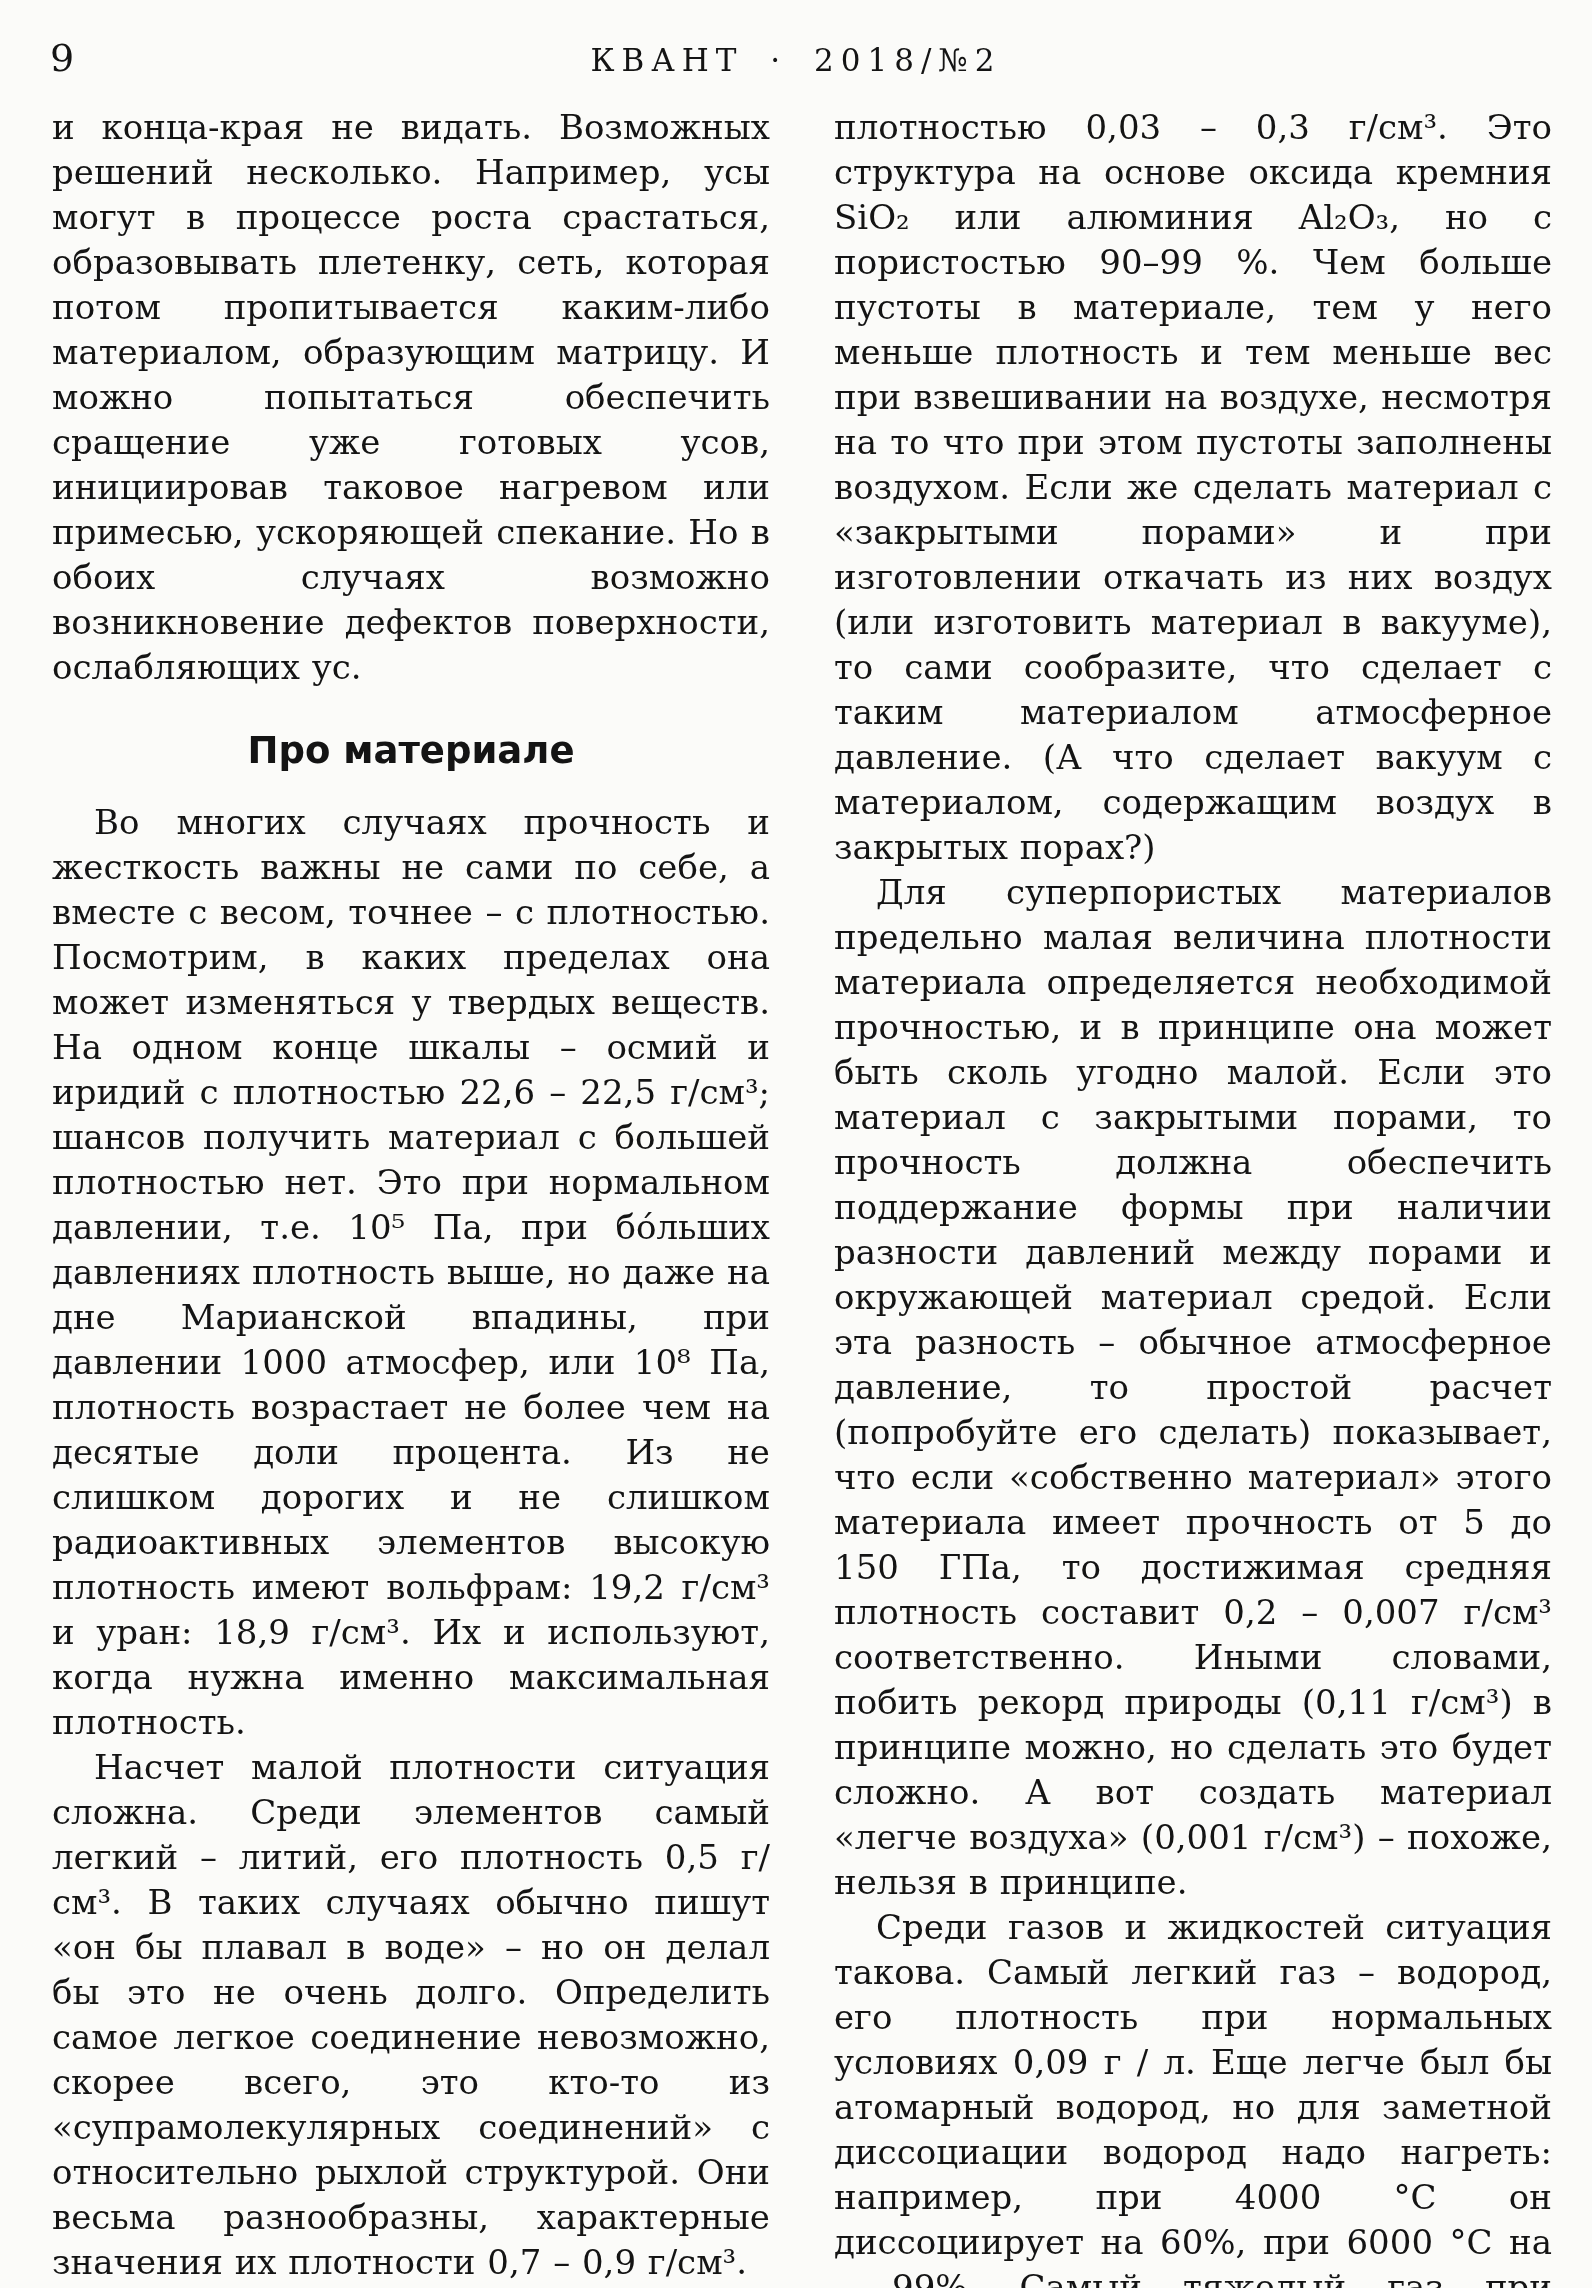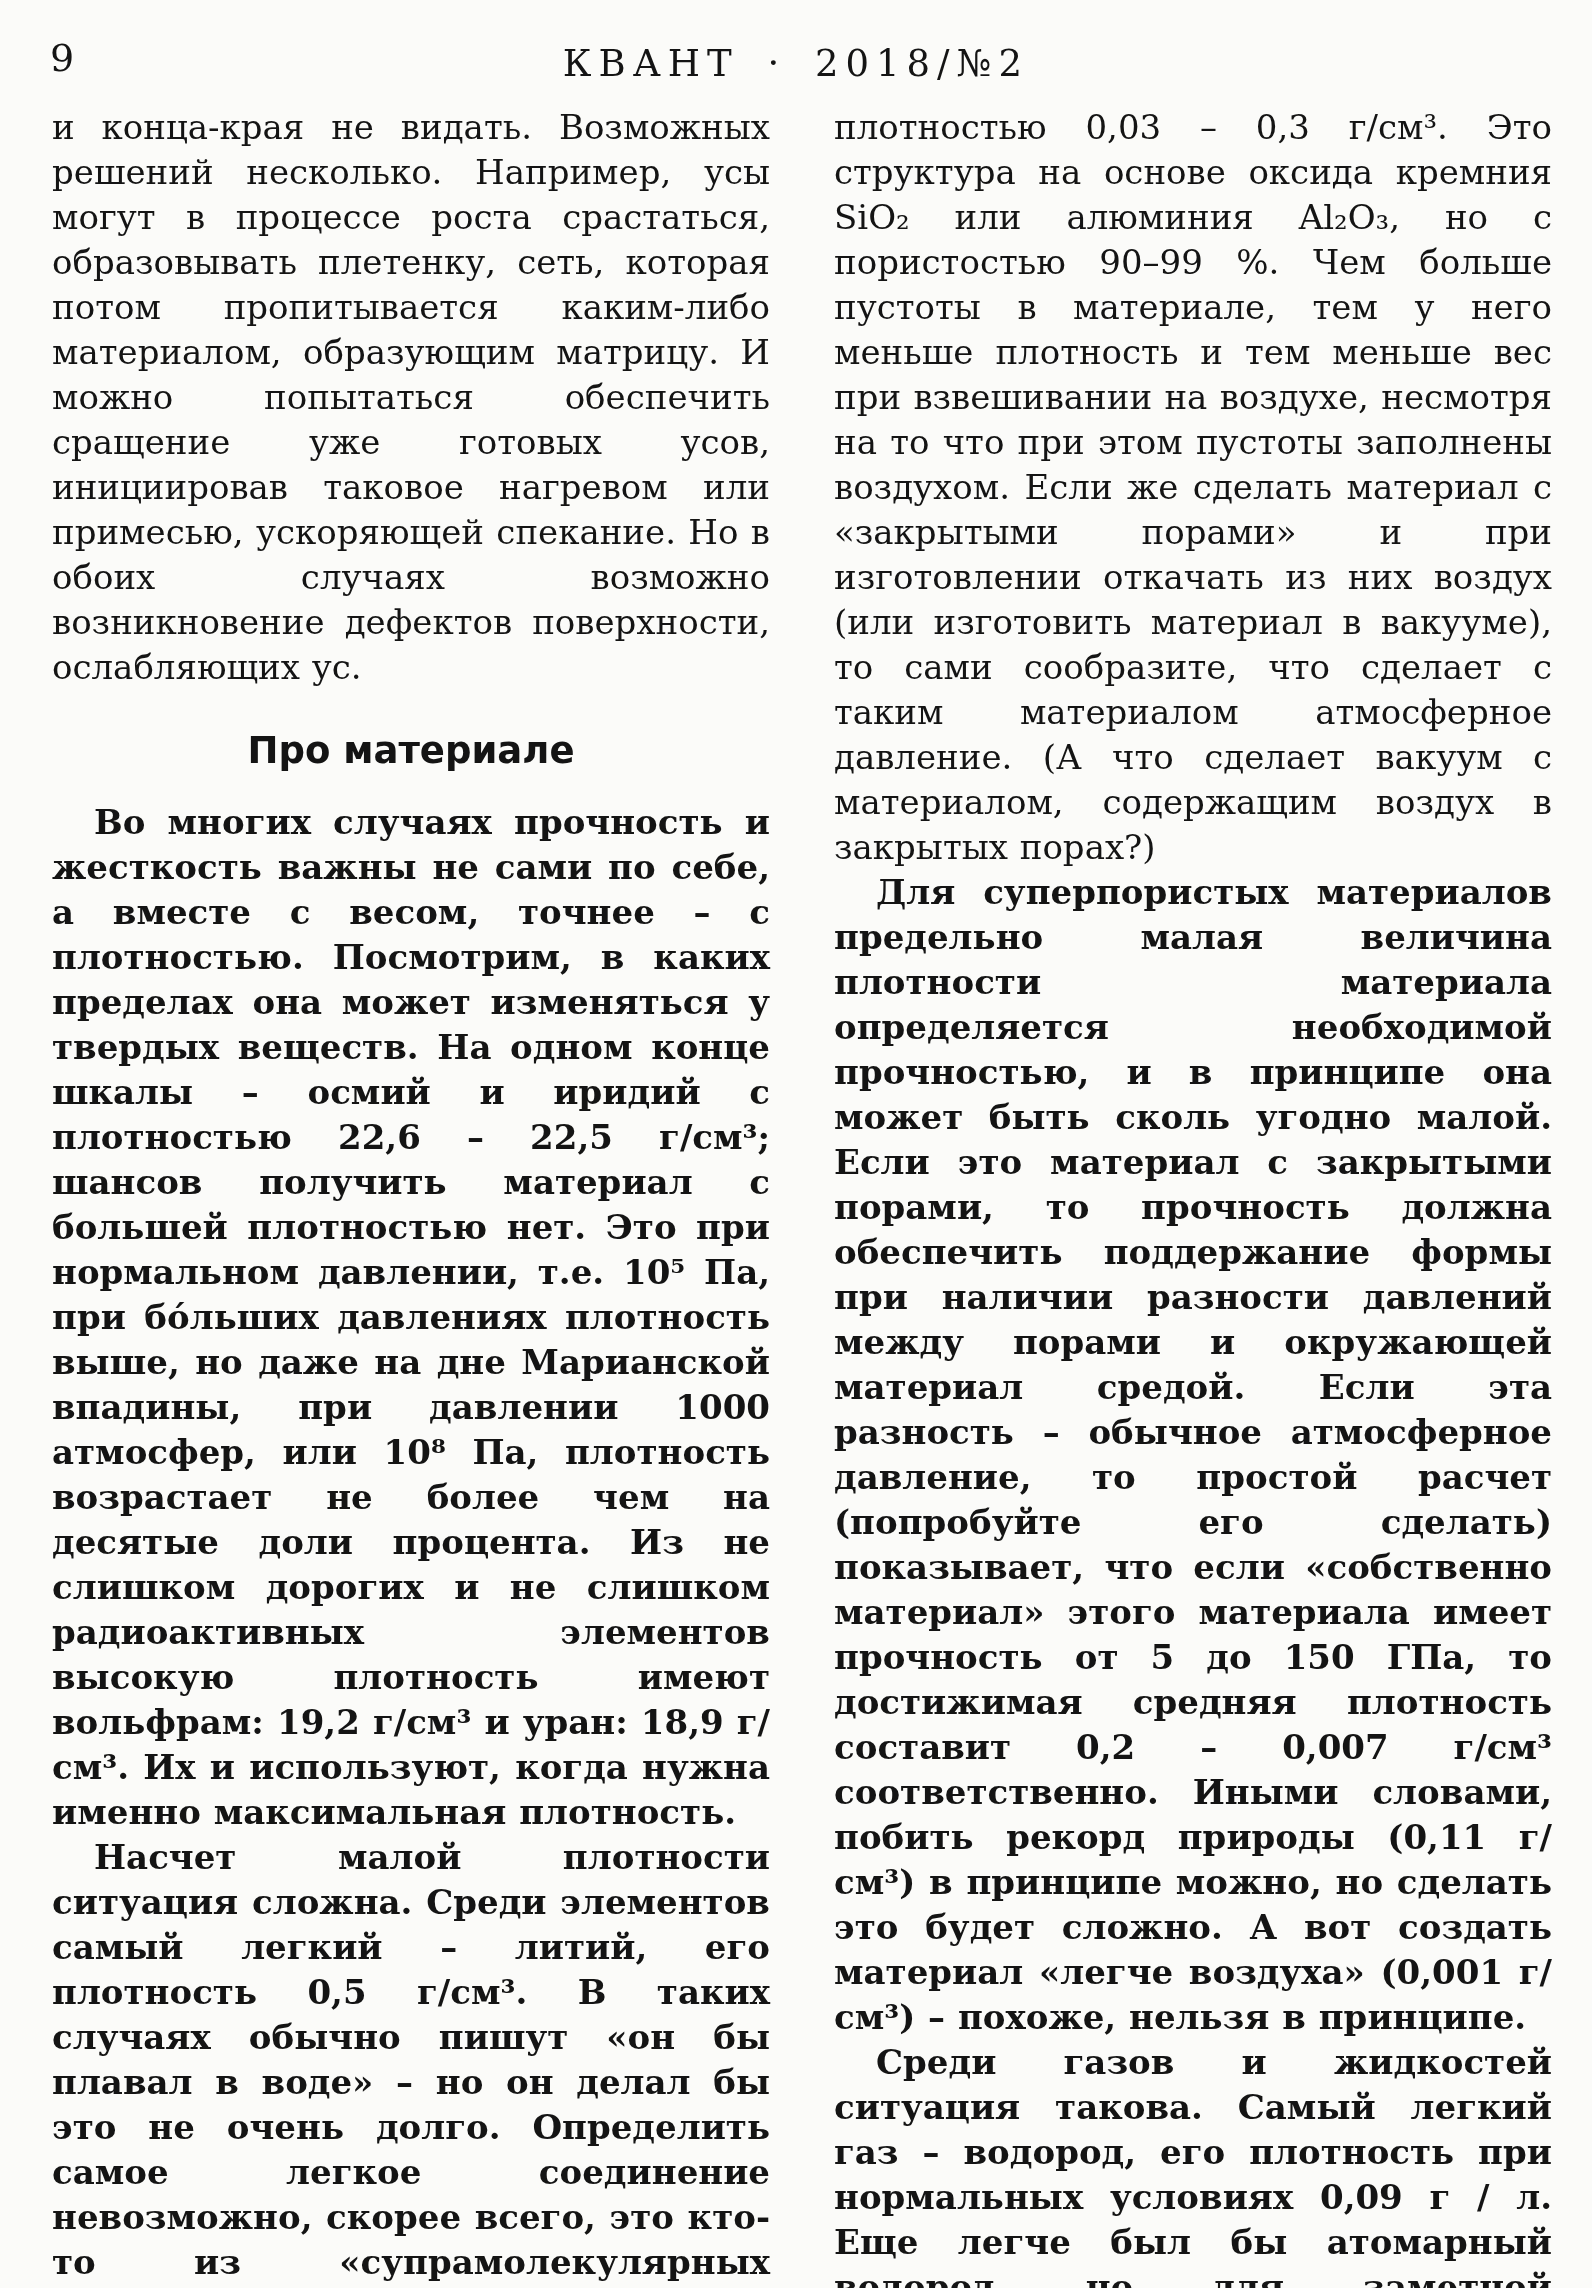--- a/index.html
+++ b/index.html
@@ -32,21 +32,21 @@
     line-height: 44px;
     letter-spacing: 1px;
   }
   .journal-line {
     position: absolute;
     left: 0;
     right: 0;
     top: 12px;
     text-align: center;
     font-family: "DejaVu Serif", "Liberation Serif", serif;
-    font-size: 37px;
+    font-size: 31px;
     letter-spacing: 7px;
     word-spacing: 10px;
     white-space: nowrap;
   }
   .columns {
     position: absolute;
     top: 105px;
     left: 52px;
     display: flex;
     gap: 64px;
@@ -57,21 +57,20 @@
   .para {
     font-family: "DejaVu Serif", "Liberation Serif", serif;
     font-size: 34px;
     line-height: 45px;
     text-align: justify;
     margin: 0;
     word-spacing: 1px;
   }
   .para.indent {
     text-indent: 42px;
-    font-weight: bold;
   }
   .section-heading {
     font-family: "DejaVu Sans", "Liberation Sans", sans-serif;
     font-weight: bold;
     font-size: 37px;
     line-height: 42px;
     text-align: center;
     margin: 40px 0 28px 0;
   }
 </style>

